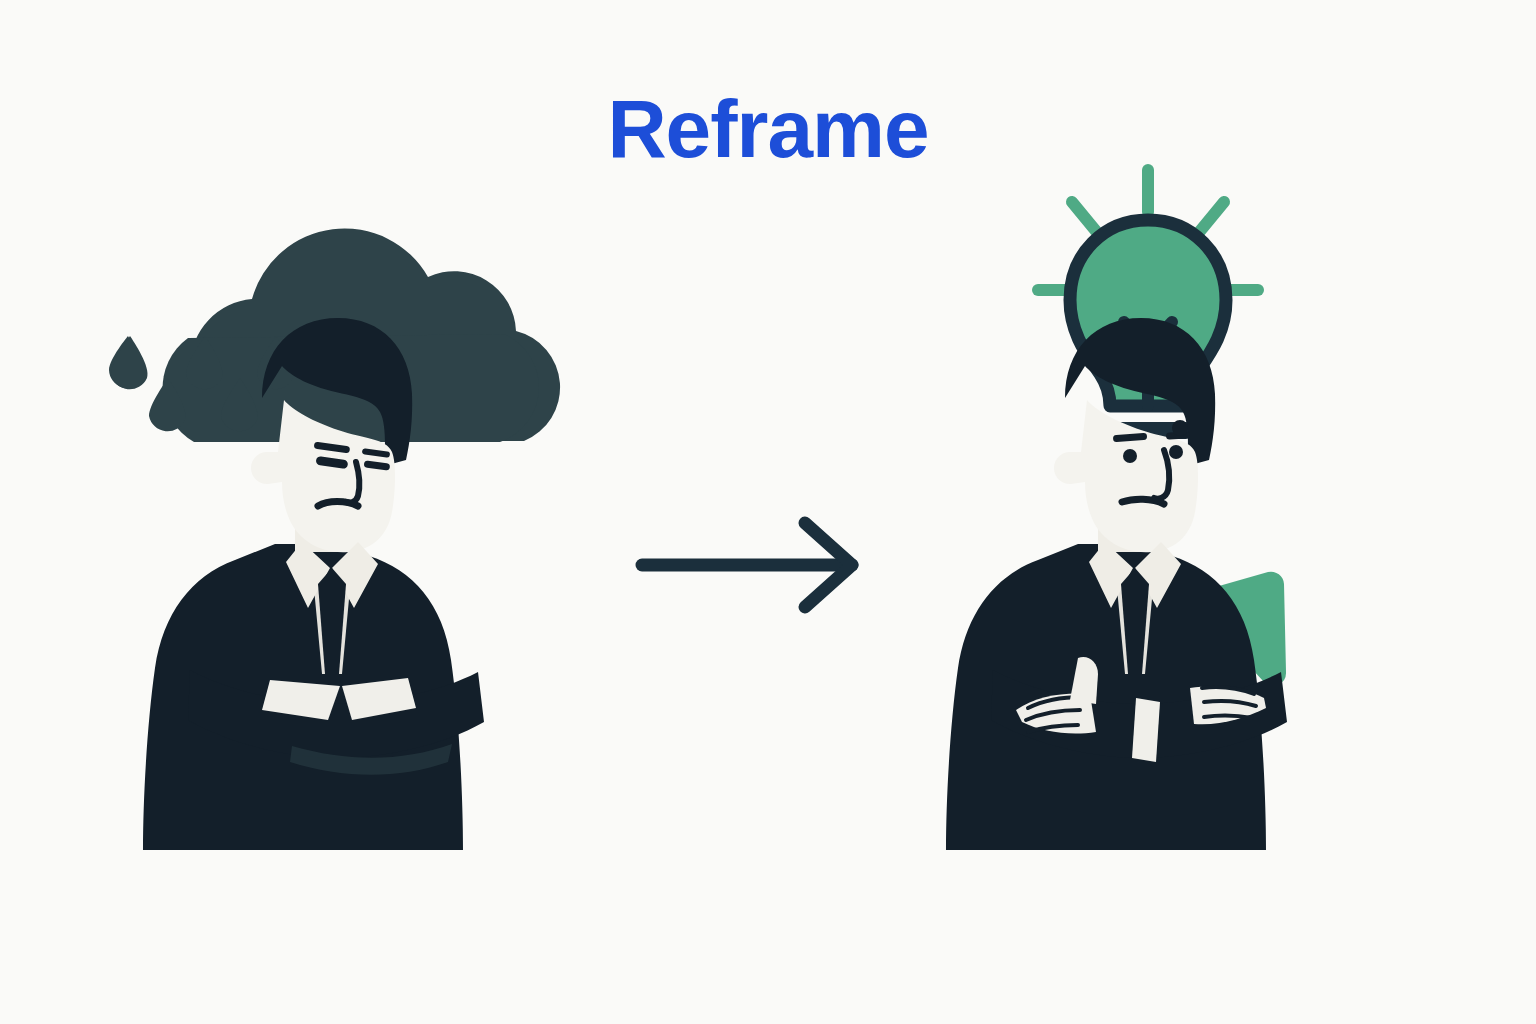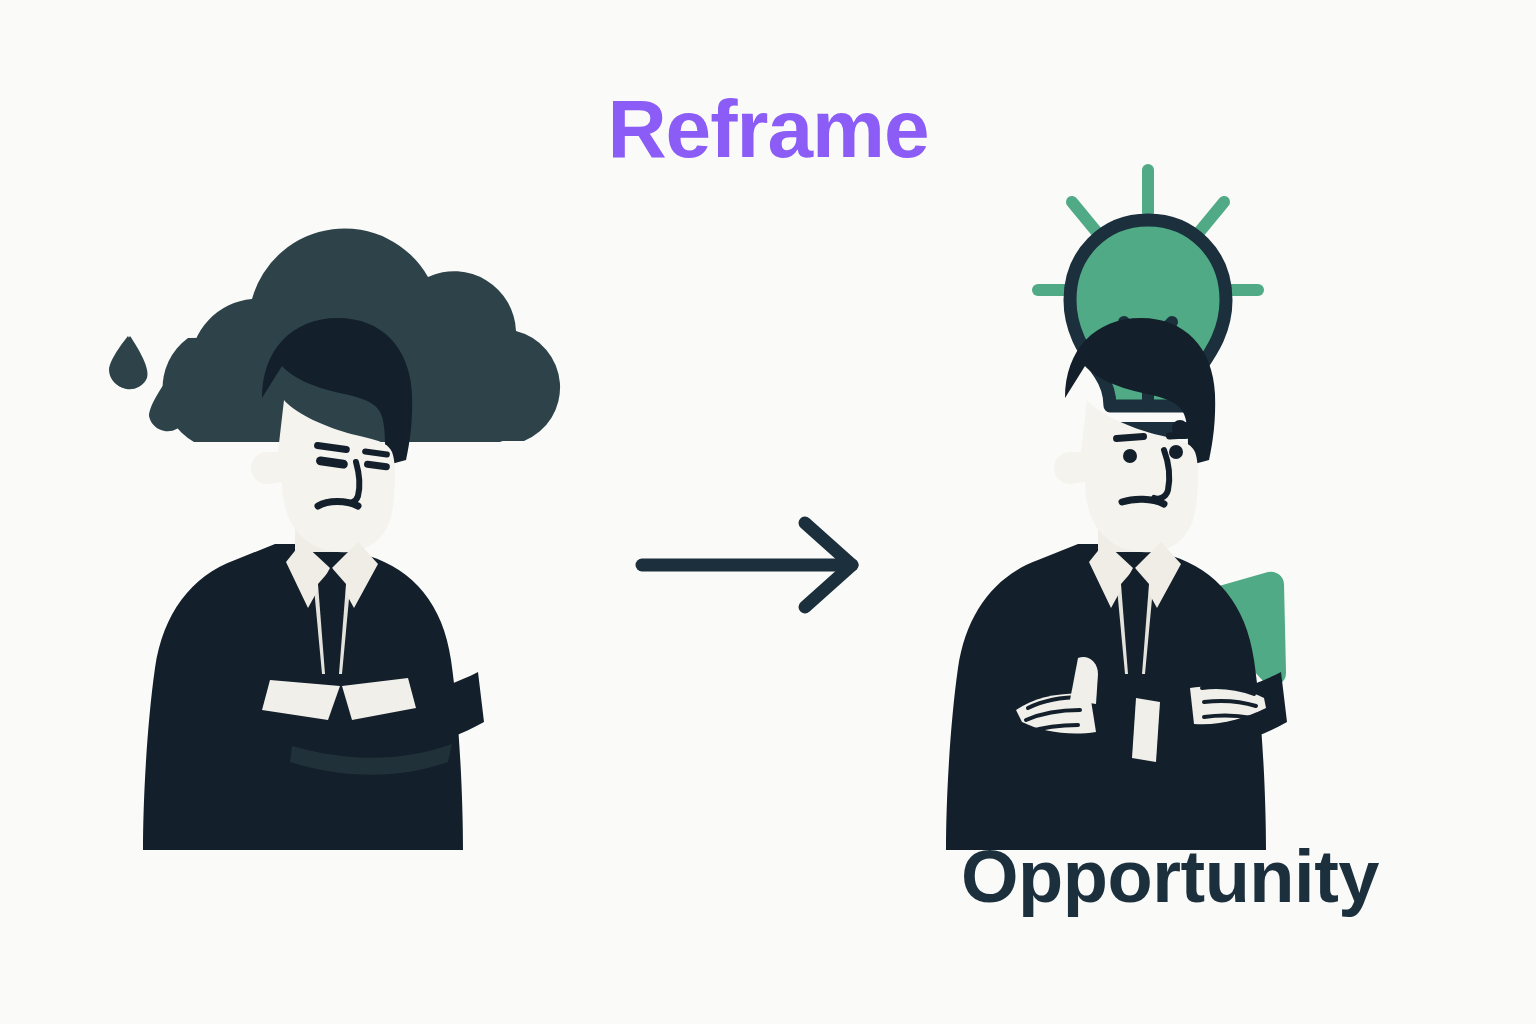--- a/index.html
+++ b/index.html
@@ -22,21 +22,21 @@
   }
   .title {
     position: absolute;
     left: 0;
     top: 88px;
     width: 1536px;
     text-align: center;
     font-size: 82px;
     font-weight: 700;
     letter-spacing: -1px;
-    color: #8b5cf6;
+    color: #1d4ed8;
     line-height: 1;
   }
   .panel {
     position: absolute;
     top: 150px;
     width: 620px;
     height: 800px;
   }
   #panel-challenge { left: 40px; }
   #panel-opportunity { left: 860px; }
@@ -330,16 +330,15 @@
               <path d="M 396 556 c -16 -5 -36 -6 -52 -4"></path>
               <path d="M 392 568 c -16 -3 -34 -3 -48 -1"></path>
             </g>
           </g>
 
           <path fill="#F0EFEA" d="M 276 548 l 24 4 l -4 60 l -24 -4 Z"></path>
         </g>
       </svg>
     </div>
 
-    <div class="panel-label">Opportunity</div>
   </div>
 
 </div>
 
 </body></html>

